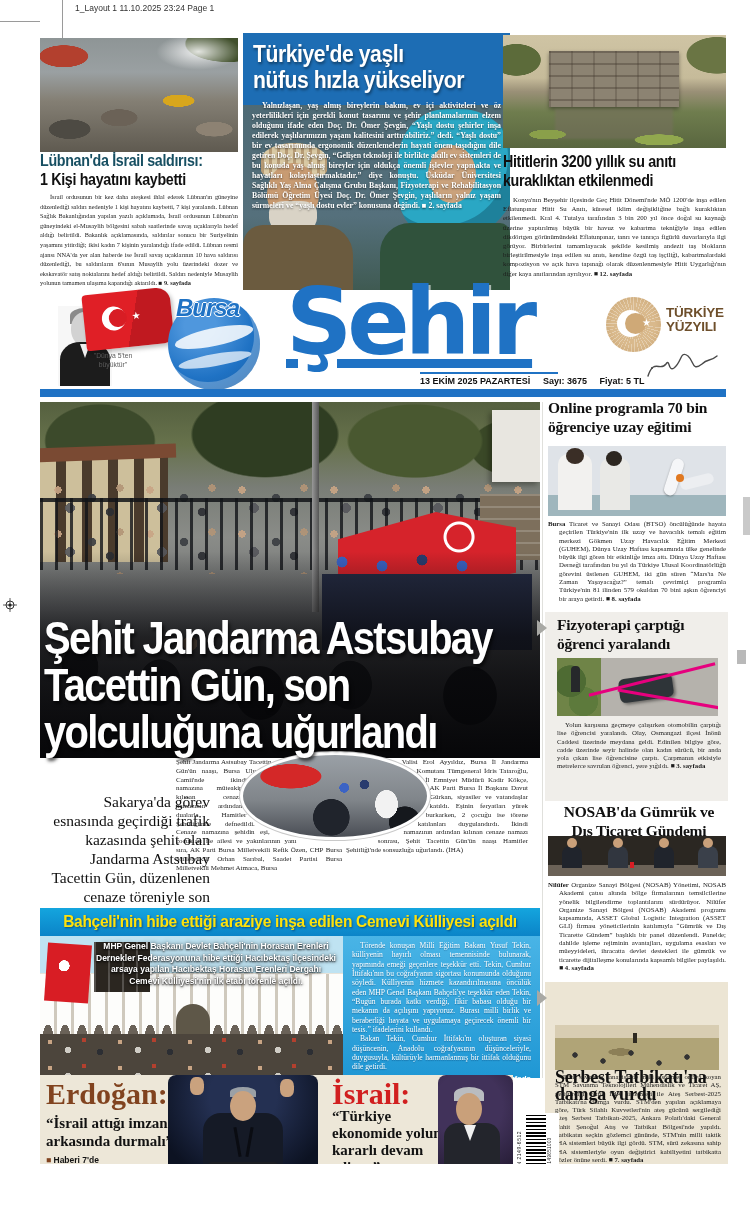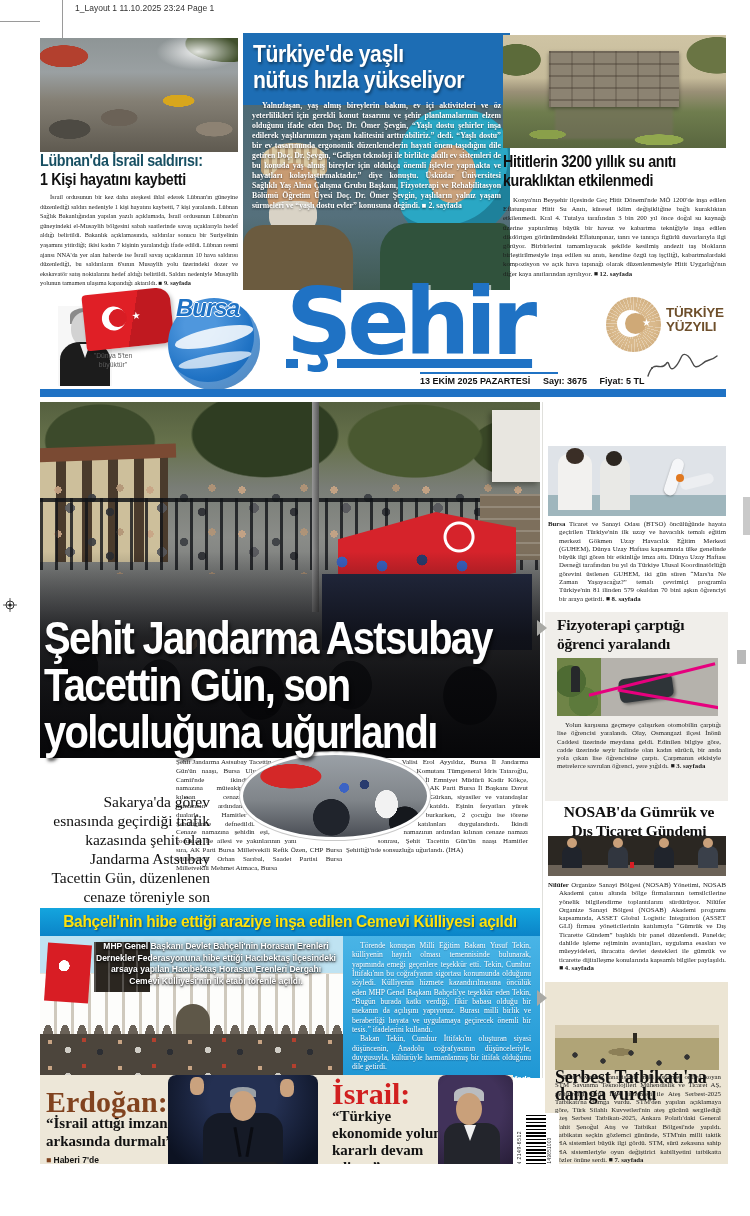--- a/index.html
+++ b/index.html
@@ -232,21 +232,21 @@
        radial-gradient(3px 3px at 48px 36px,#333 80%,rgba(0,0,0,0)),
        radial-gradient(3px 3px at 76px 28px,#333 80%,rgba(0,0,0,0)),
        radial-gradient(3px 3px at 104px 38px,#333 80%,rgba(0,0,0,0)),
        radial-gradient(3px 3px at 132px 32px,#333 80%,rgba(0,0,0,0)),
        radial-gradient(20px 6px at 40% 60%,#8c7f57 60%,rgba(0,0,0,0) 62%),
        linear-gradient(180deg,#d8cdb2 0 30%,#b0a477 30%);}
   #ph-stm .fig{position:absolute;left:78px;top:8px;width:4px;height:10px;background:#2e2a22;}
   #rc4-body{left:555px;top:1073px;width:166px;text-indent:8px;}
   
   #strip{left:40px;top:1075px;width:473px;height:105px;background:#ede7d8;}
-  #erdogan-name{left:46px;top:1077px;font-family:"Liberation Serif",serif;font-weight:bold;font-size:30px;color:#81431f;margin-top:8px;}
+  #erdogan-name{left:46px;top:1077px;font-family:"Liberation Serif",serif;font-weight:bold;font-size:30px;color:#81431f;}
   #erdogan-quote{left:46px;top:1114px;width:152px;font-family:"Liberation Serif",serif;font-weight:bold;font-size:15px;line-height:18px;color:#121212;}
   #erdogan-ref{left:46px;top:1155px;font-size:8.5px;font-weight:bold;color:#121212;}
   #erdogan-ref .sq{color:#81431f;}
   #ph-erdogan{left:168px;top:1075px;width:150px;height:105px;border-radius:8px;background:radial-gradient(circle at 50% 20%,#243052 0 30%,#0c1222 80%);}
   #ph-erdogan .body{position:absolute;left:35px;top:38px;width:80px;height:67px;background:#151a26;border-radius:18px 18px 0 0;}
   #ph-erdogan .face{position:absolute;left:62px;top:16px;width:26px;height:30px;background:#caa27e;border-radius:50%;}
   #ph-erdogan .hair{position:absolute;left:62px;top:12px;width:26px;height:10px;background:#9aa0a6;border-radius:50% 50% 0 0;}
   #ph-erdogan .hand1{position:absolute;left:22px;top:2px;width:14px;height:18px;background:#caa27e;border-radius:40%;}
   #ph-erdogan .hand2{position:absolute;left:112px;top:4px;width:14px;height:18px;background:#caa27e;border-radius:40%;}
   #ph-erdogan .mic1{position:absolute;left:68px;top:52px;width:3px;height:30px;background:#0a0c12;transform:rotate(-10deg);}
@@ -413,20 +413,24 @@
     <div class="banner"></div>
     <div class="crowd"></div>
   </div>
   <div class="abs" id="cem-caption">MHP Genel Başkanı Devlet Bahçeli'nin Horasan Erenleri Dernekler Federasyonuna hibe ettiği Hacıbektaş ilçesindeki arsaya yapılan Hacıbektaş Horasan Erenleri Dergahı Cemevi Külliyesi'nin ilk etabı törenle açıldı.</div>
   <div class="abs" id="cem-panel">
     <p>Törende konuşan Milli Eğitim Bakanı Yusuf Tekin, külliyenin hayırlı olması temennisinde bulunarak, yapımında emeği geçenlere teşekkür etti. Tekin, Cumhur İttifakı'nın bu coğrafyanın sigortası konumunda olduğunu söyledi. Külliyenin hizmete kazandırılmasına öncülük eden MHP Genel Başkanı Bahçeli'ye teşekkür eden Tekin, “Bugün burada katkı verdiği, fikir babası olduğu bir mekanın da açılışını yapıyoruz. Burası milli birlik ve beraberliği hayata ve uygulamaya geçirecek önemli bir tesis.” ifadelerini kullandı.</p>
     <p>Bakan Tekin, Cumhur İttifakı'nı oluşturan siyasi düşüncenin, Anadolu coğrafyasının düşünceleriyle, duygusuyla, kültürüyle harmanlanmış bir ittifak olduğunu dile getirdi.</p>
     <span class="more">■ Haberin devamı 6. sayfada</span>
   </div>
 
+  <div class="abs rc-title" id="rc1-title">
+    <div>Online programla 70 bin</div>
+    <div>öğrenciye uzay eğitimi</div>
+  </div>
   <div class="ph" id="ph-guhem">
     <div class="p1"></div>
     <div class="h1"></div>
     <div class="p2"></div>
     <div class="h2"></div>
     <div class="arm1"></div>
     <div class="arm2"></div>
     <div class="joint"></div>
   </div>
   <p class="abs rc-body hang" id="rc1-body" style="margin:0;"><b>Bursa</b><span> Ticaret ve Sanayi Odası (BTSO) öncülüğünde hayata geçirilen Türkiye'nin ilk uzay ve havacılık temalı eğitim merkezi Gökmen Uzay Havacılık Eğitim Merkezi (GUHEM), Dünya Uzay Haftası kapsamında ülke genelinde büyük ilgi gören bir etkinliğe imza attı. Dünya Uzay Haftası Derneği tarafından bu yıl da Türkiye Ulusal Koordinatörlüğü görevini üstlenen GUHEM, iki gün süren “Mars'ta Ne Zaman Yaşayacağız?” temalı çevrimiçi programla Türkiye'nin 81 ilinden 579 okuldan 70 bini aşkın öğrenciyi bir araya getirdi.</span> <b class="pref">■ 8. sayfada</b></p>

